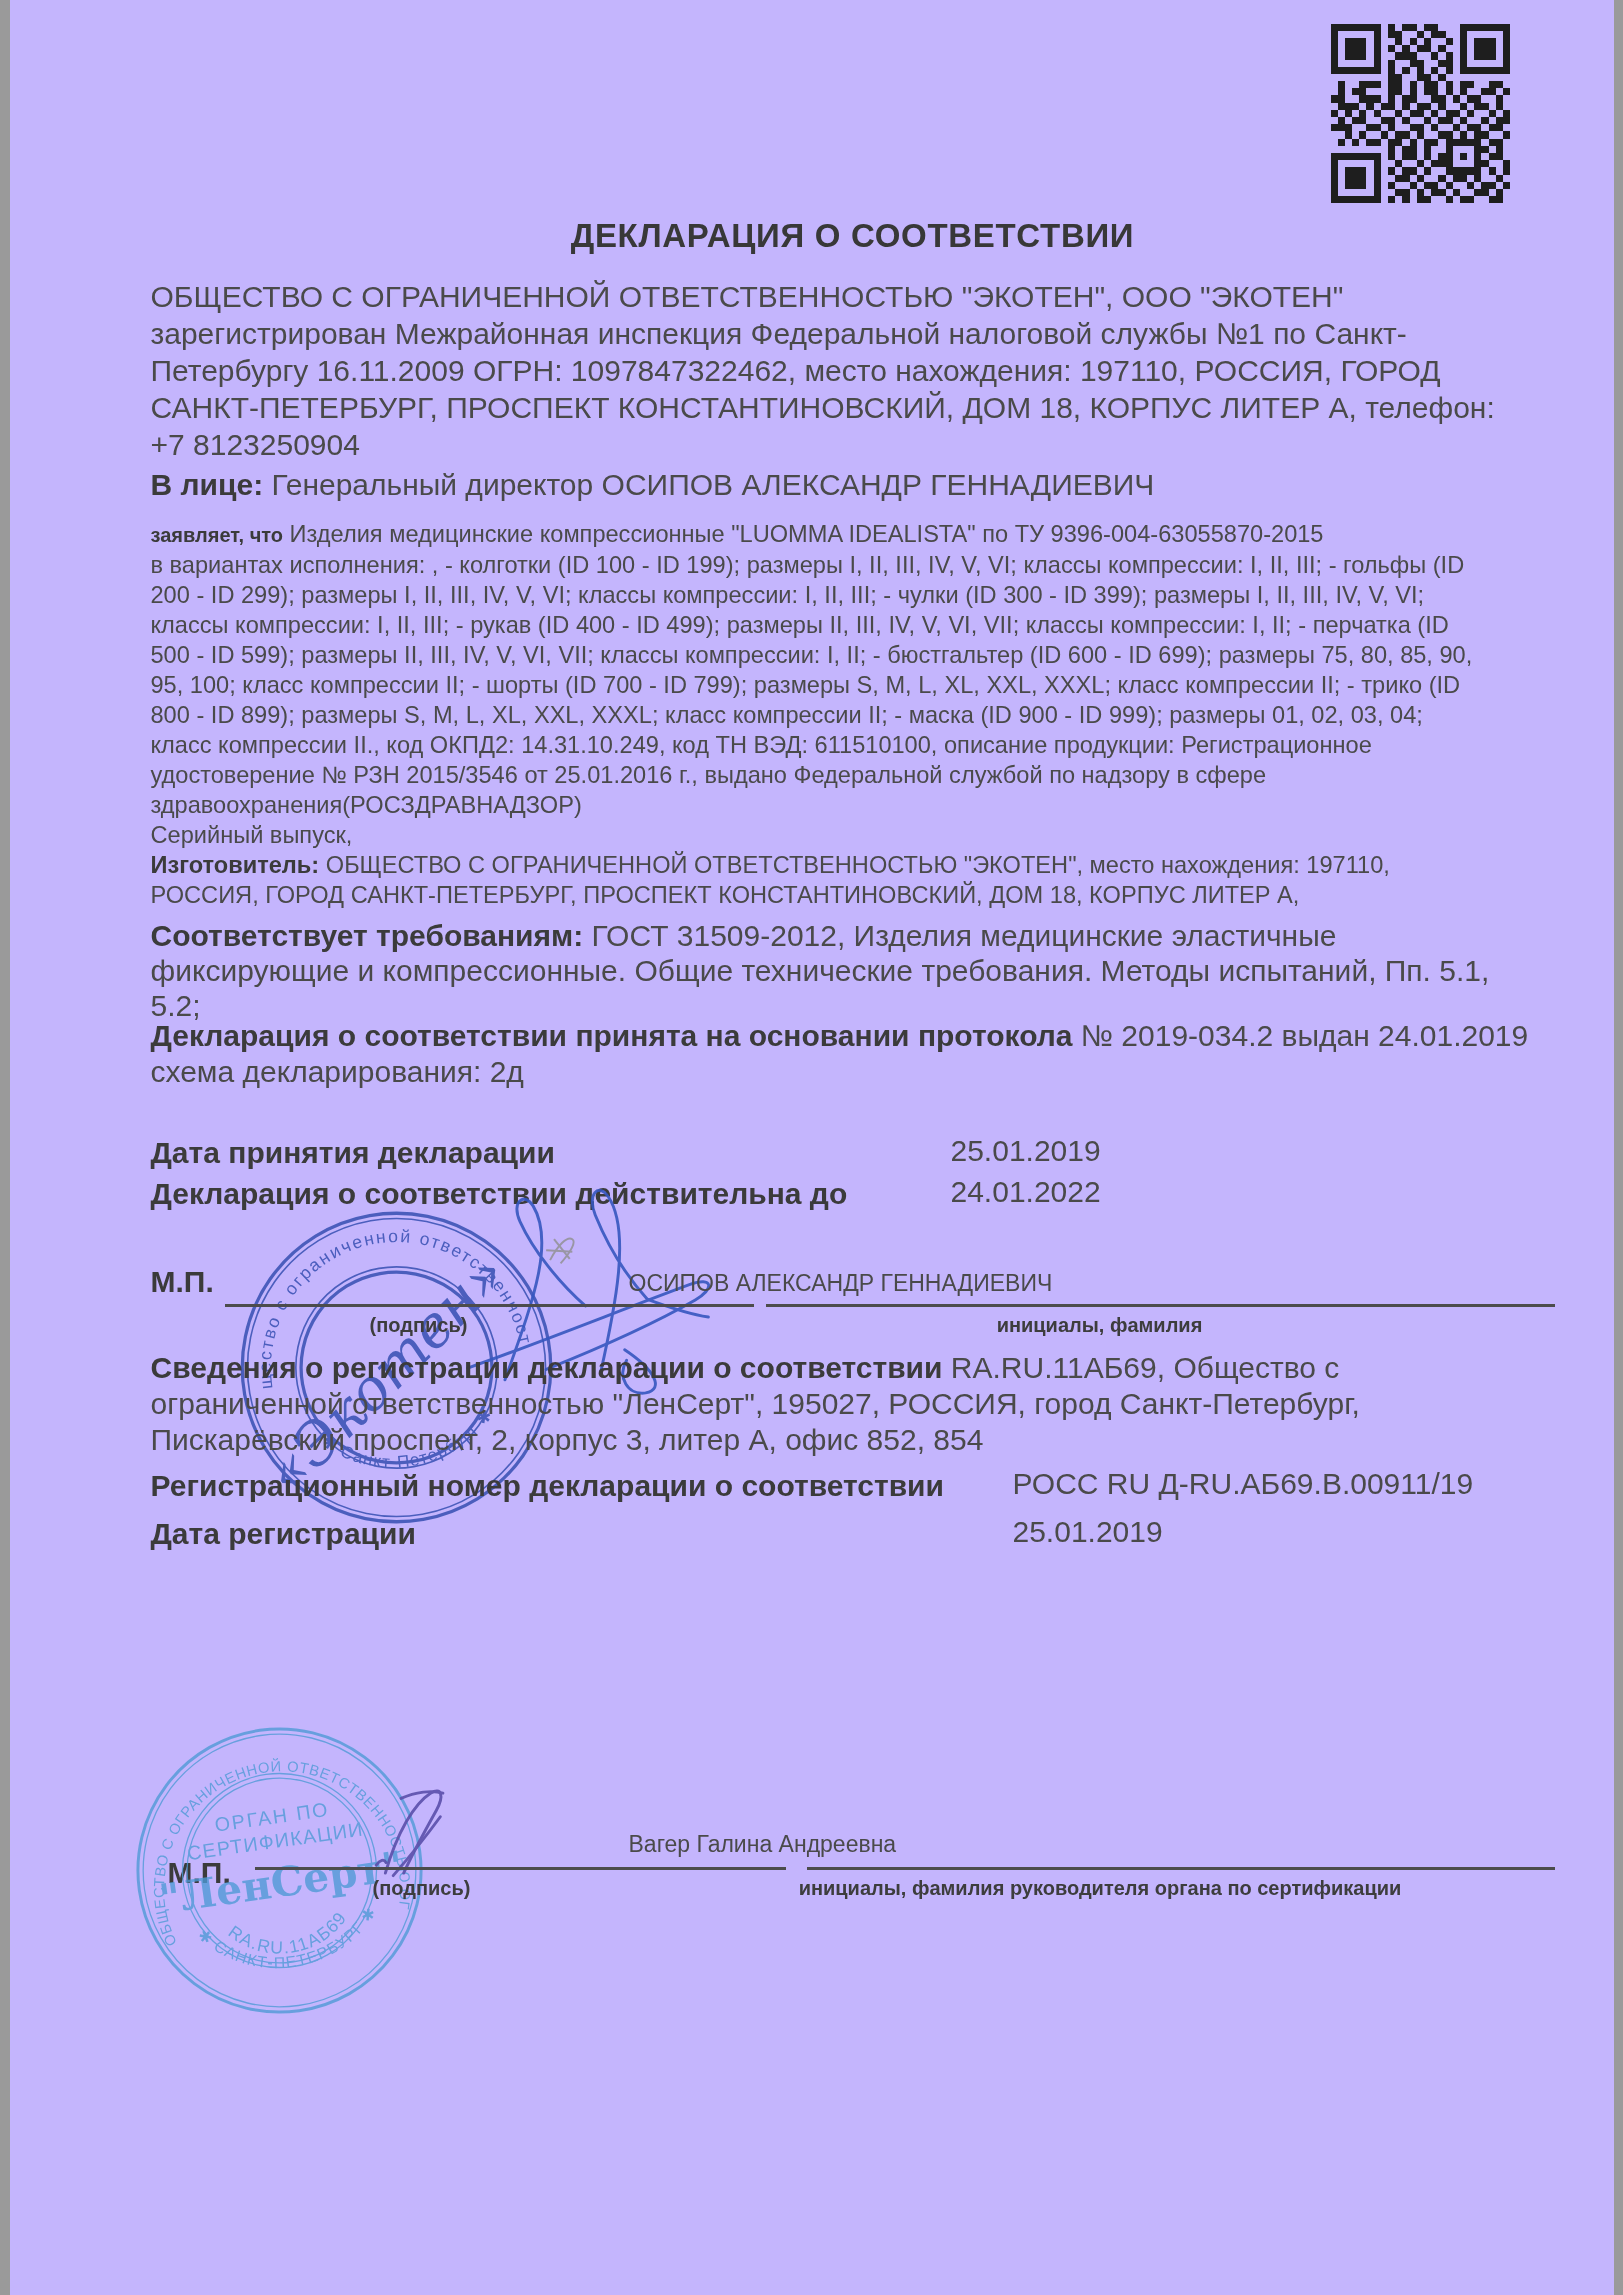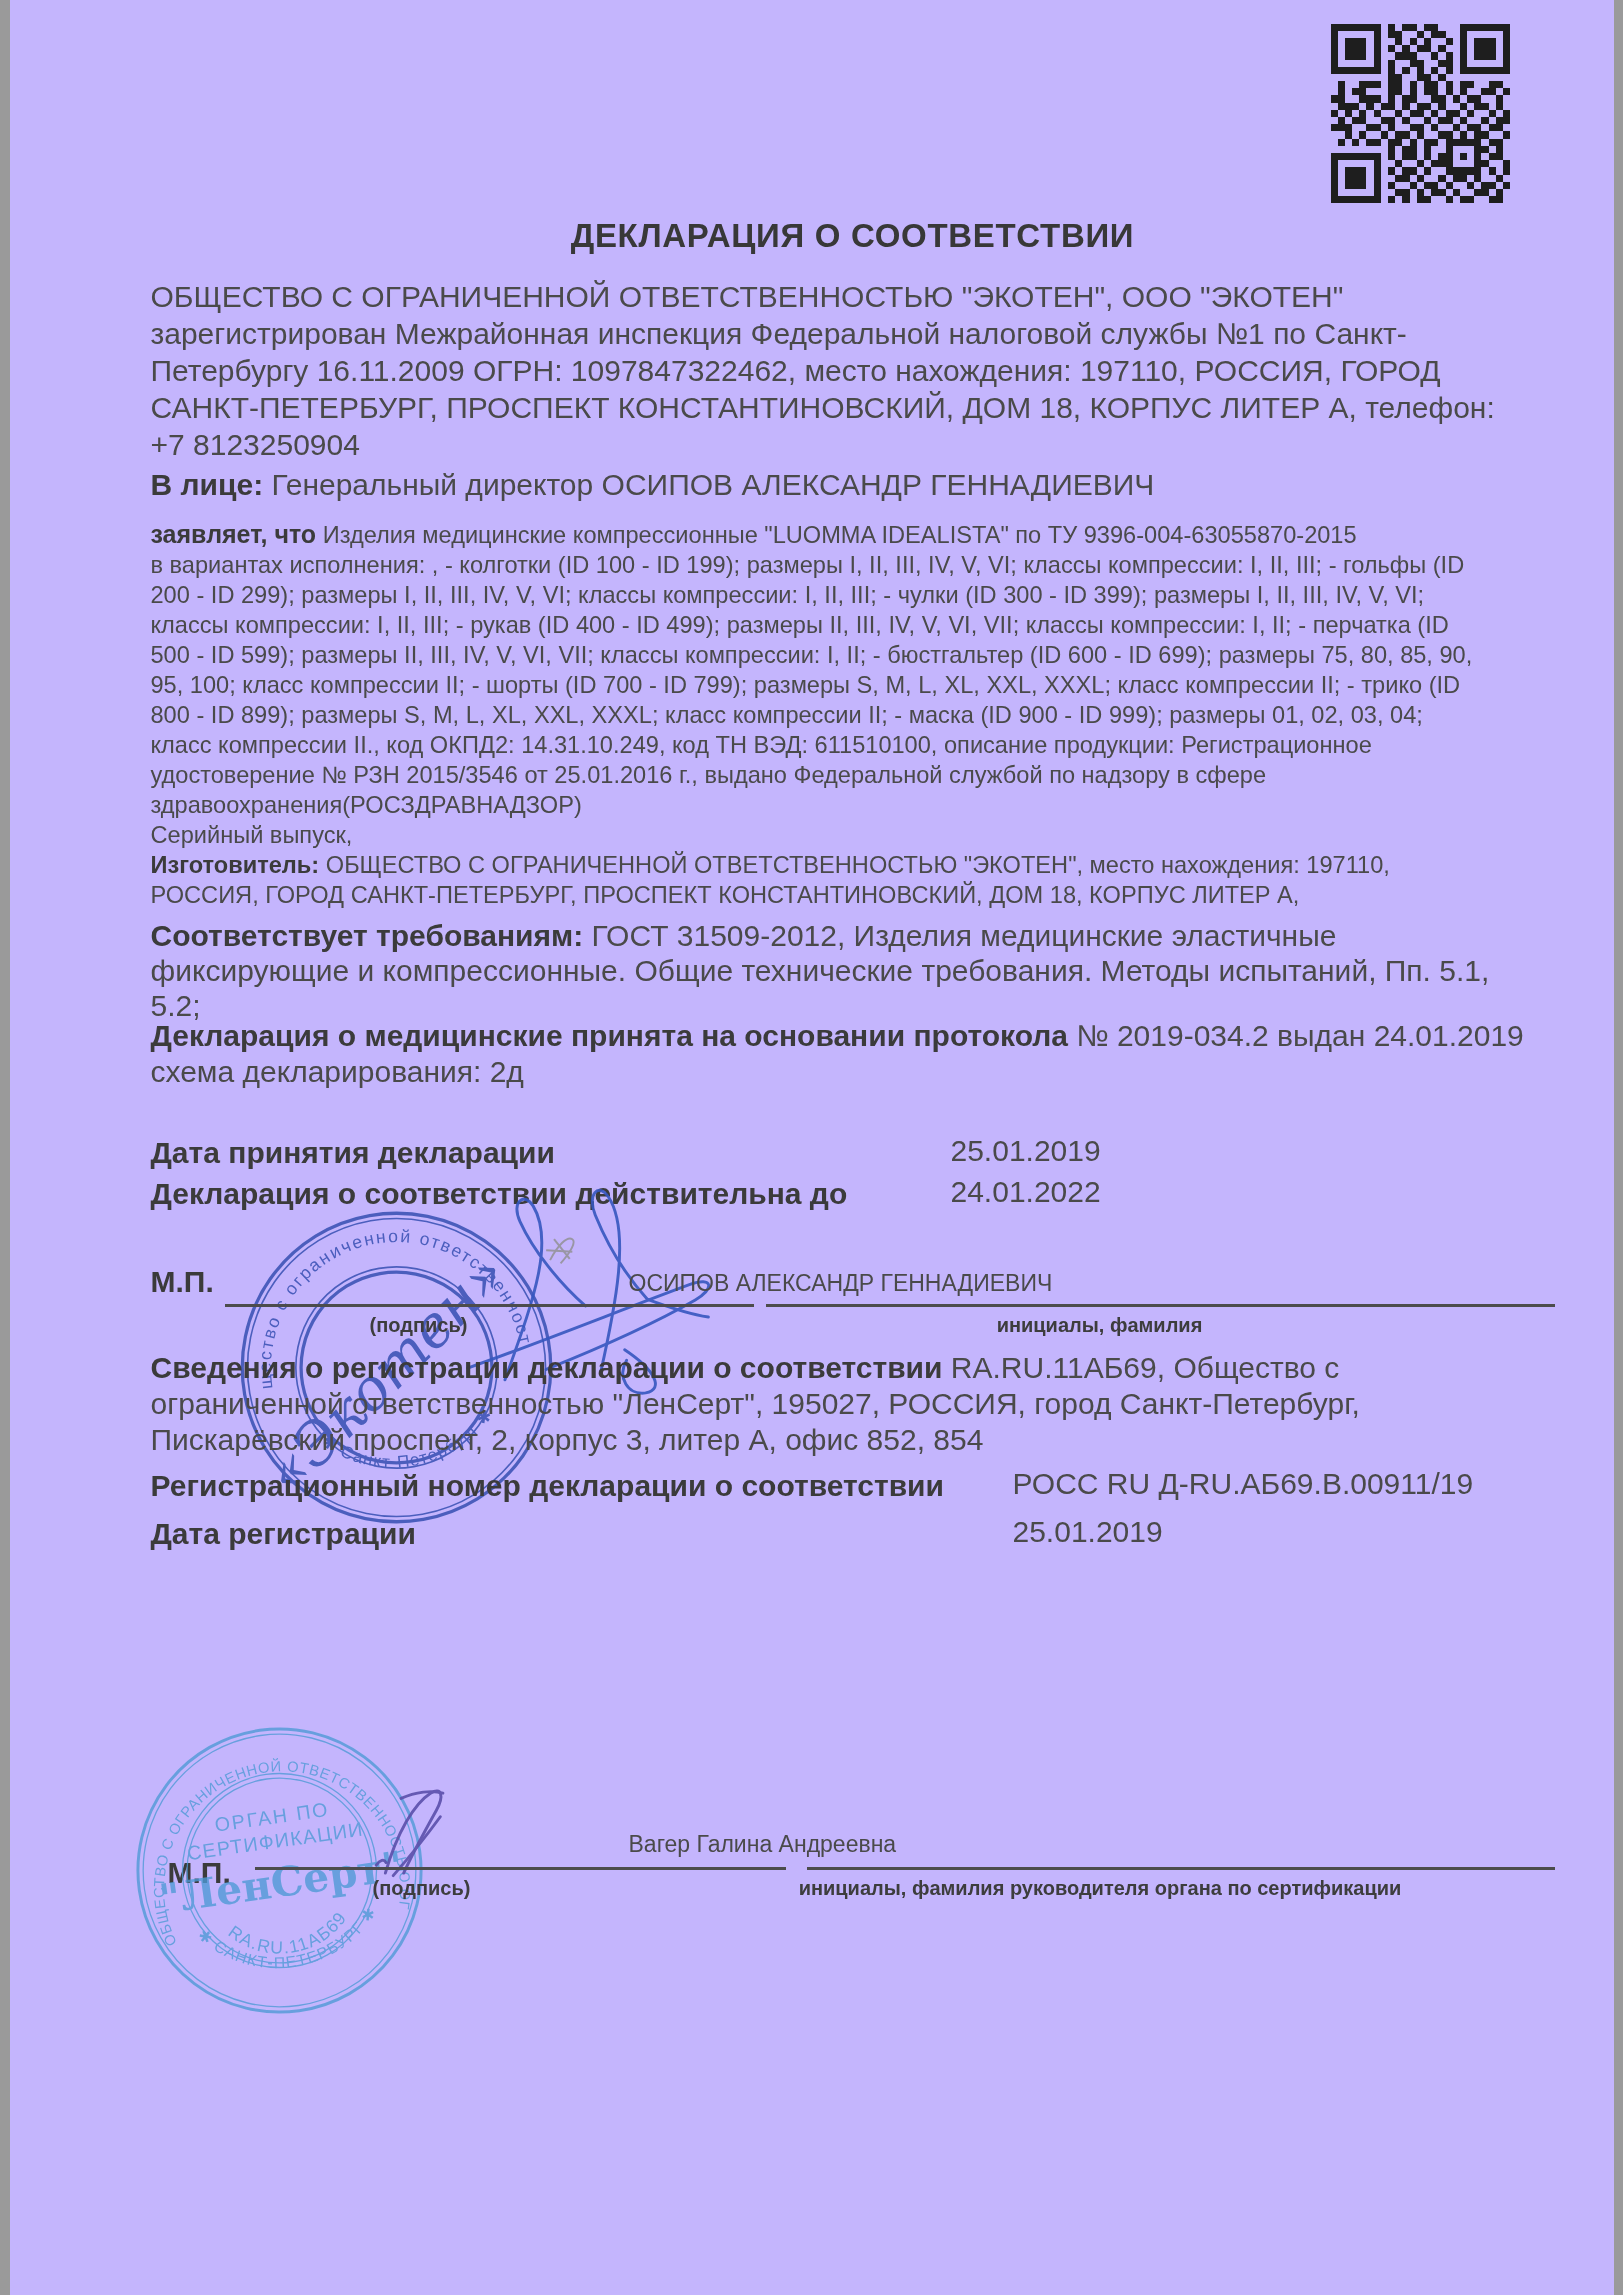--- a/index.html
+++ b/index.html
@@ -720,21 +720,21 @@
     <div class="nw">+7 8123250904</div>
   </div>
 
   <div class="abs big nw" style="left:141px;top:466px;">
     <span class="bold">В лице:</span>
     <span>Генеральный директор ОСИПОВ АЛЕКСАНДР ГЕННАДИЕВИЧ</span>
   </div>
 
   <div class="abs dense" style="left:141px;top:519px;">
     <div class="nw">
-      <span class="bold" style="font-size:25px;">заявляет, что</span>
+      <span class="bold" style="font-size:20px;">заявляет, что</span>
       <span>Изделия медицинские компрессионные "LUOMMA IDEALISTA" по ТУ 9396-004-63055870-2015</span>
     </div>
     <div class="nw">в вариантах исполнения: , - колготки (ID 100 - ID 199); размеры I, II, III, IV, V, VI; классы компрессии: I, II, III; - гольфы (ID</div>
     <div class="nw">200 - ID 299); размеры I, II, III, IV, V, VI; классы компрессии: I, II, III; - чулки (ID 300 - ID 399); размеры I, II, III, IV, V, VI;</div>
     <div class="nw">классы компрессии: I, II, III; - рукав (ID 400 - ID 499); размеры II, III, IV, V, VI, VII; классы компрессии: I, II; - перчатка (ID</div>
     <div class="nw">500 - ID 599); размеры II, III, IV, V, VI, VII; классы компрессии: I, II; - бюстгальтер (ID 600 - ID 699); размеры 75, 80, 85, 90,</div>
     <div class="nw">95, 100; класс компрессии II; - шорты (ID 700 - ID 799); размеры S, M, L, XL, XXL, XXXL; класс компрессии II; - трико (ID</div>
     <div class="nw">800 - ID 899); размеры S, M, L, XL, XXL, XXXL; класс компрессии II; - маска (ID 900 - ID 999); размеры 01, 02, 03, 04;</div>
     <div class="nw">класс компрессии II., код ОКПД2: 14.31.10.249, код ТН ВЭД: 611510100, описание продукции: Регистрационное</div>
     <div class="nw">удостоверение № РЗН 2015/3546 от 25.01.2016 г., выдано Федеральной службой по надзору в сфере</div>
@@ -751,21 +751,21 @@
     <div class="nw">
       <span class="bold">Соответствует требованиям:</span>
       <span>ГОСТ 31509-2012, Изделия медицинские эластичные</span>
     </div>
     <div class="nw">фиксирующие и компрессионные. Общие технические требования. Методы испытаний, Пп. 5.1,</div>
     <div class="nw">5.2;</div>
   </div>
 
   <div class="abs big" style="left:141px;top:1018px;line-height:36px;">
     <div class="nw">
-      <span class="bold">Декларация о медицинские принята на основании протокола</span>
+      <span class="bold">Декларация о соответствии принята на основании протокола</span>
       <span>№ 2019-034.2 выдан 24.01.2019</span>
     </div>
     <div class="nw">схема декларирования: 2д</div>
   </div>
 
   <div class="abs bold big nw" style="left:141px;top:1134px;">Дата принятия декларации</div>
   <div class="abs value nw" style="left:941px;top:1134px;">25.01.2019</div>
   <div class="abs bold big nw" style="left:141px;top:1175px;">Декларация о соответствии действительна до</div>
   <div class="abs value nw" style="left:941px;top:1175px;">24.01.2022</div>
 

